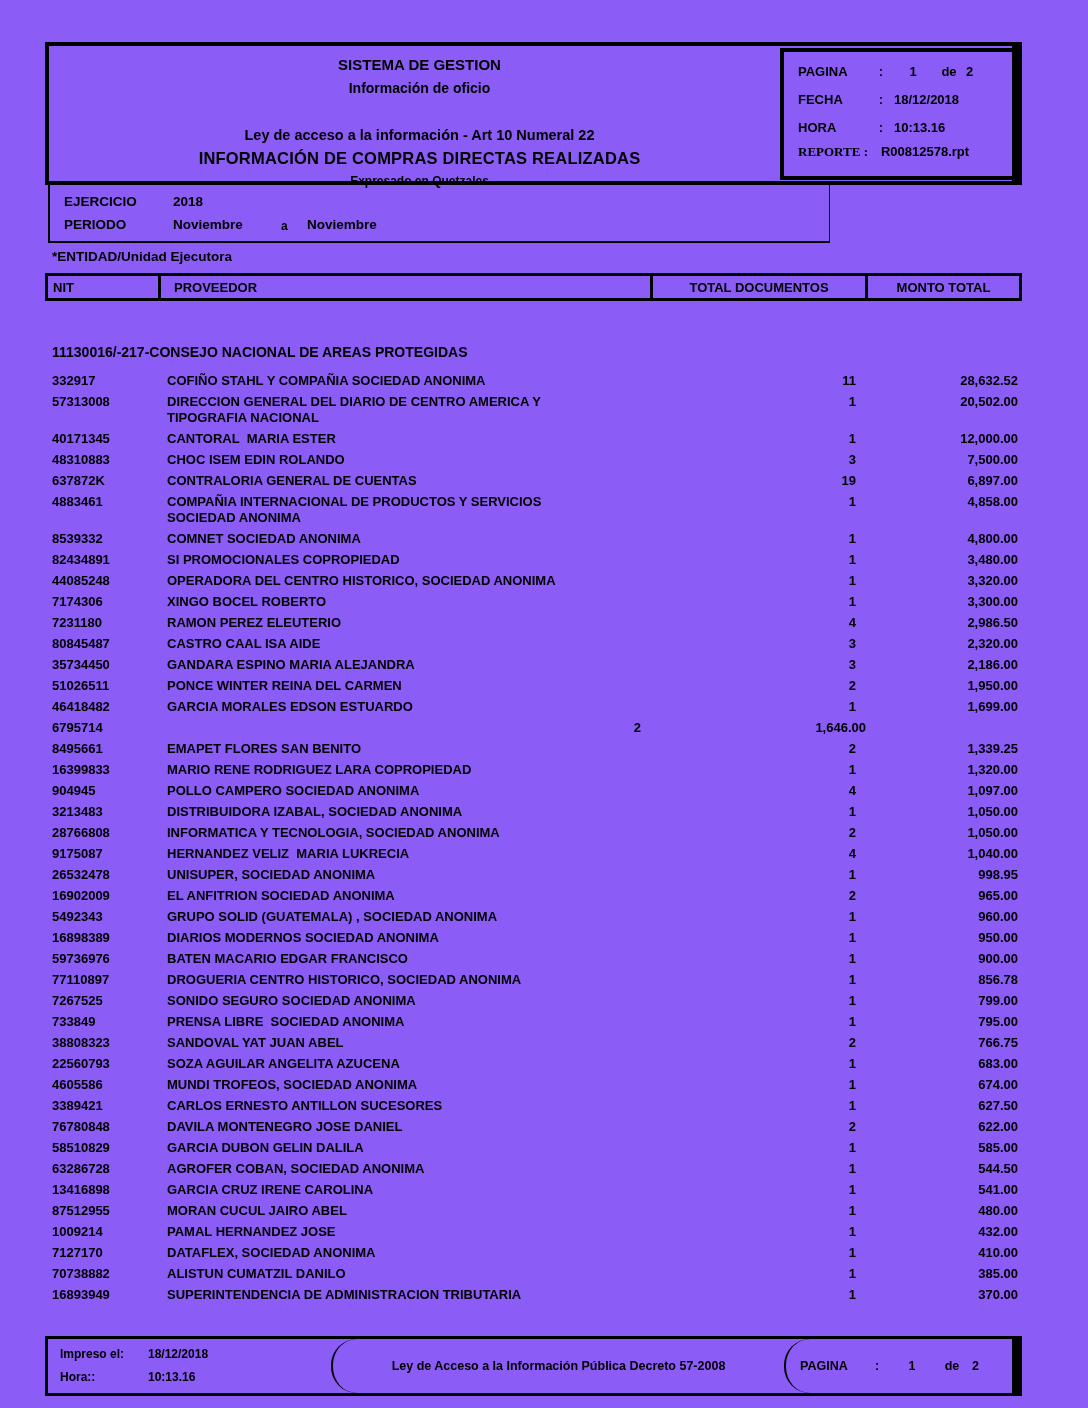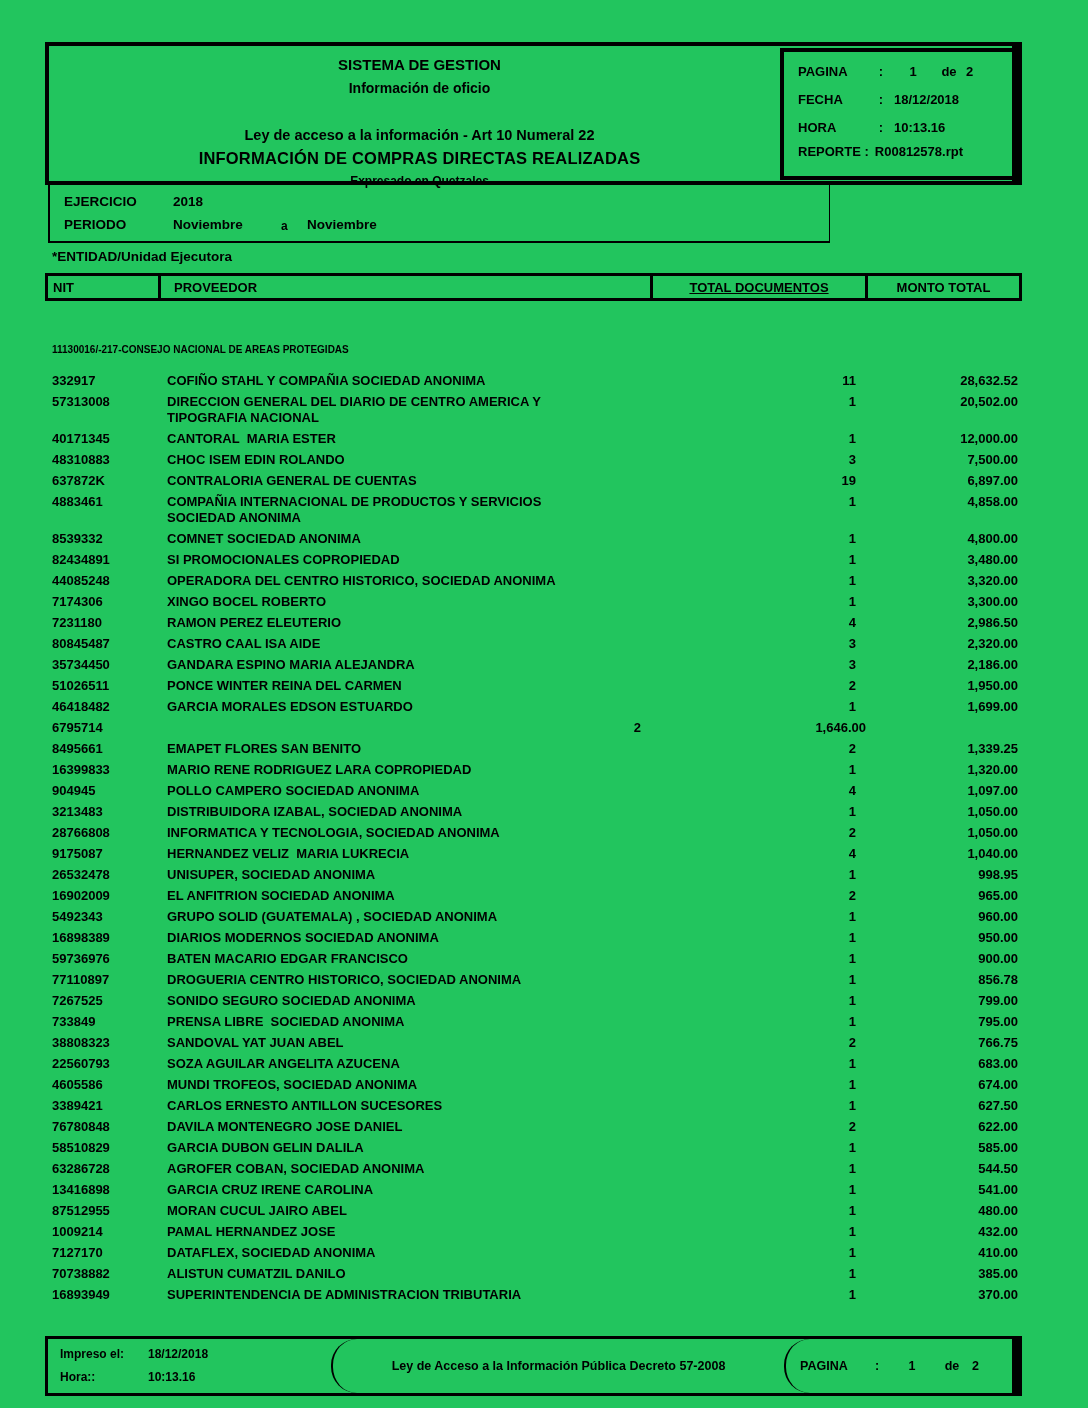--- a/index.html
+++ b/index.html
@@ -1,18 +1,18 @@
 <!DOCTYPE html>
 <html><head>
 <meta charset="utf-8">
 <style>
   * { margin:0; padding:0; box-sizing:border-box; }
   html,body { background:#e8e8e8; }
   .page {
-    position:relative; width:1088px; height:1408px; background:#22c55e;
+    position:relative; width:1088px; height:1408px; background:#8b5cf6;
     font-family:"Liberation Sans", sans-serif; font-weight:bold; color:#000;
     margin:0 auto; overflow:hidden;
   }
   
   .header-box {
     position:absolute; left:45px; top:42px; width:977px; height:143px;
     border:4px solid #000; border-right:10px solid #000;
   }
   .titles {
     position:absolute; left:8px; top:10px; width:725px; text-align:center;
@@ -26,21 +26,21 @@
     position:absolute; left:780px; top:48px; width:242px; height:132px;
     border:4px solid #000; border-right:10px solid #000;
     padding:12px 0 0 14px; font-size:13px;
   }
   .meta-row { display:flex; margin-bottom:13px; align-items:baseline; }
   .m-label { width:70px; }
   .m-colon { width:26px; text-align:center; }
   .m-val1  { width:38px; text-align:center; }
   .m-de    { width:34px; text-align:center; }
   .meta-row.reporte { margin-top:-4px; }
-  .meta-row.reporte .m-label { width:auto; margin-right:6px; }
+  .meta-row.reporte .m-label { width:auto; margin-right:13px;font-family:Liberation Serif, serif; }
   
   .filters {
     position:absolute; left:48px; top:185px; width:782px; height:58px;
     border-left:2px solid #000; border-right:1px solid #000; border-bottom:2px solid #000;
     font-size:13.5px; padding-top:9px;
   }
   .f-row { display:flex; margin-bottom:8px; }
   .f-label { width:123px; padding-left:14px; }
   .f-val { width:108px; }
   .f-a { width:26px; font-size:12px; padding-top:2px; }
@@ -48,24 +48,24 @@
   .entity { position:absolute; left:52px; top:249px; font-size:13.5px; }
   
   .thead {
     position:absolute; left:45px; top:273px; width:977px; height:28px;
     border:3px solid #000; display:grid; grid-template-columns:110px 492px 215px 1fr;
     font-size:13px; align-items:center;text-align:center;
   }
   .th { height:100%; display:flex; align-items:center; }
   .th-nit { padding-left:5px; }
   .th-prov { border-left:3px solid #000; padding-left:13px; }
-  .th-docs { border-left:3px solid #000; justify-content:center;text-decoration:underline; }
+  .th-docs { border-left:3px solid #000; justify-content:center; }
   .th-monto { border-left:3px solid #000; justify-content:center; }
   
-  .section-title { position:absolute; left:52px; top:344px; font-size:10px; }
+  .section-title { position:absolute; left:52px; top:344px; font-size:14px; }
   .tbody { position:absolute; left:45px; top:373px; width:977px; }
   .row { display:grid; grid-template-columns:122px 488px 215px 152px; margin-bottom:5px; }
   .cell { font-size:13px; line-height:16px; }
   .c-nit { padding-left:7px; }
   .c-prov { white-space:pre-wrap; }
   .c-docs { text-align:right; padding-right:14px; }
   .c-monto { text-align:right; padding-right:4px; }
   
   .footer-box {
     position:absolute; left:45px; top:1336px; width:977px; height:60px;

